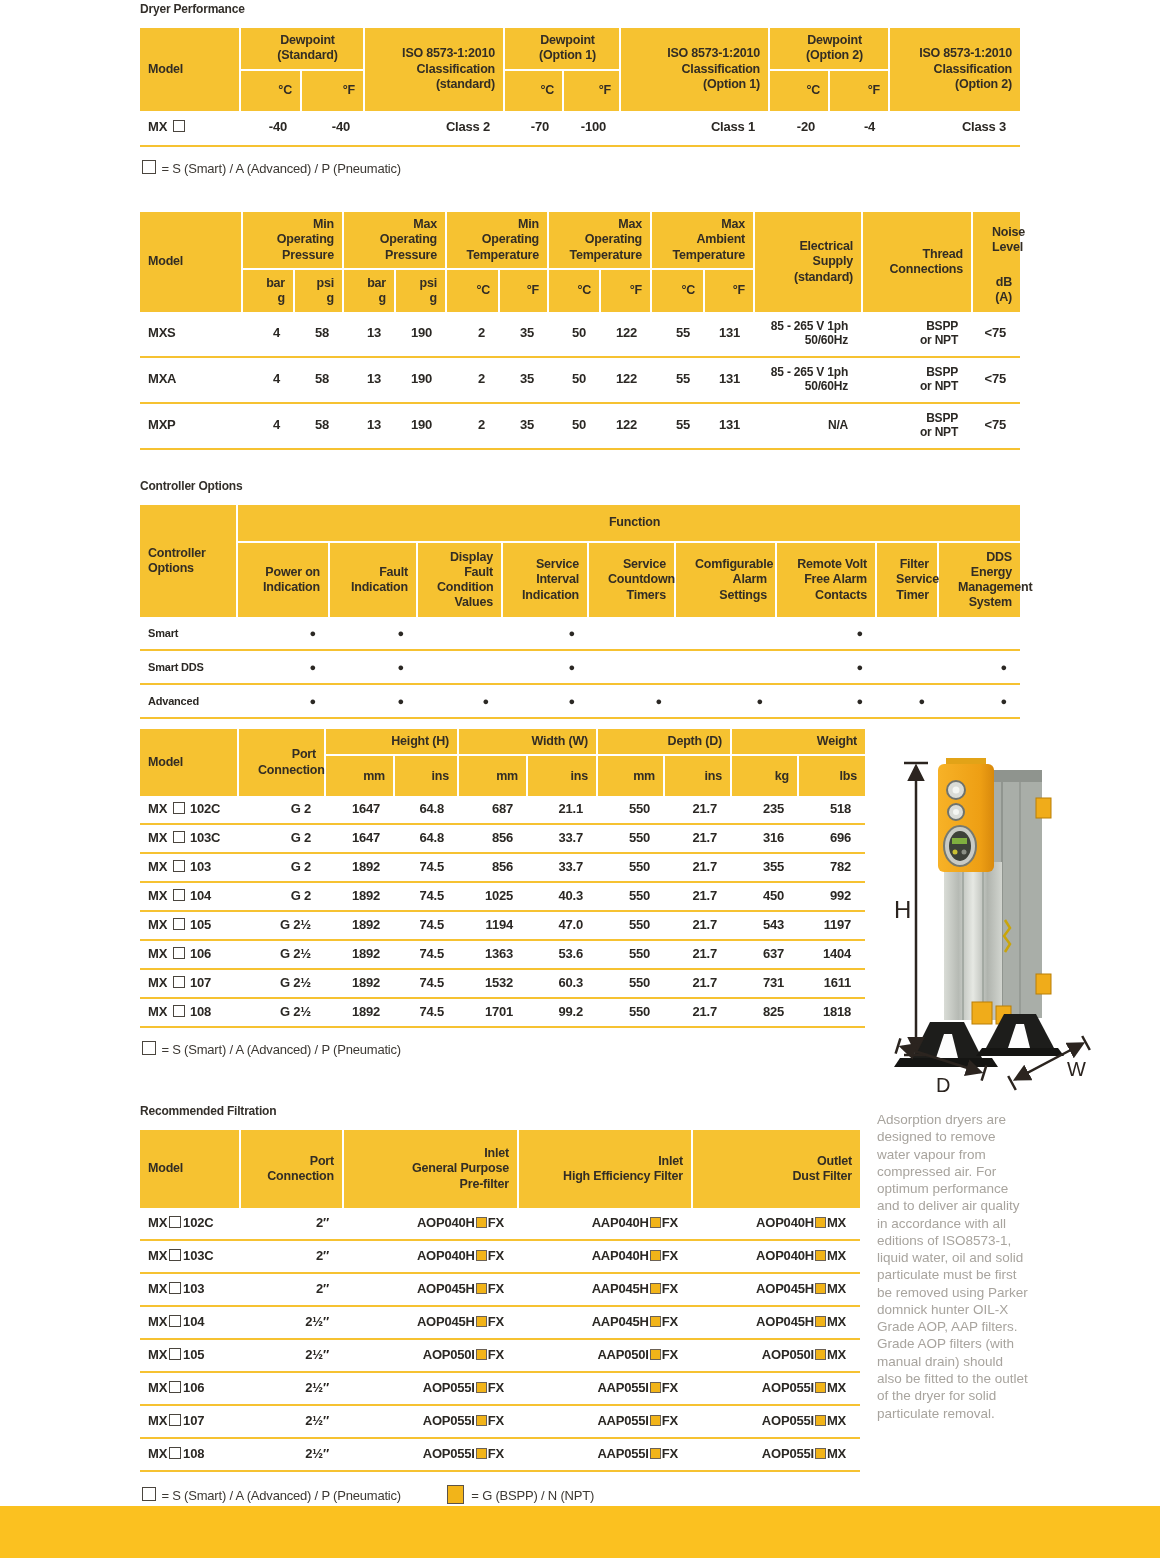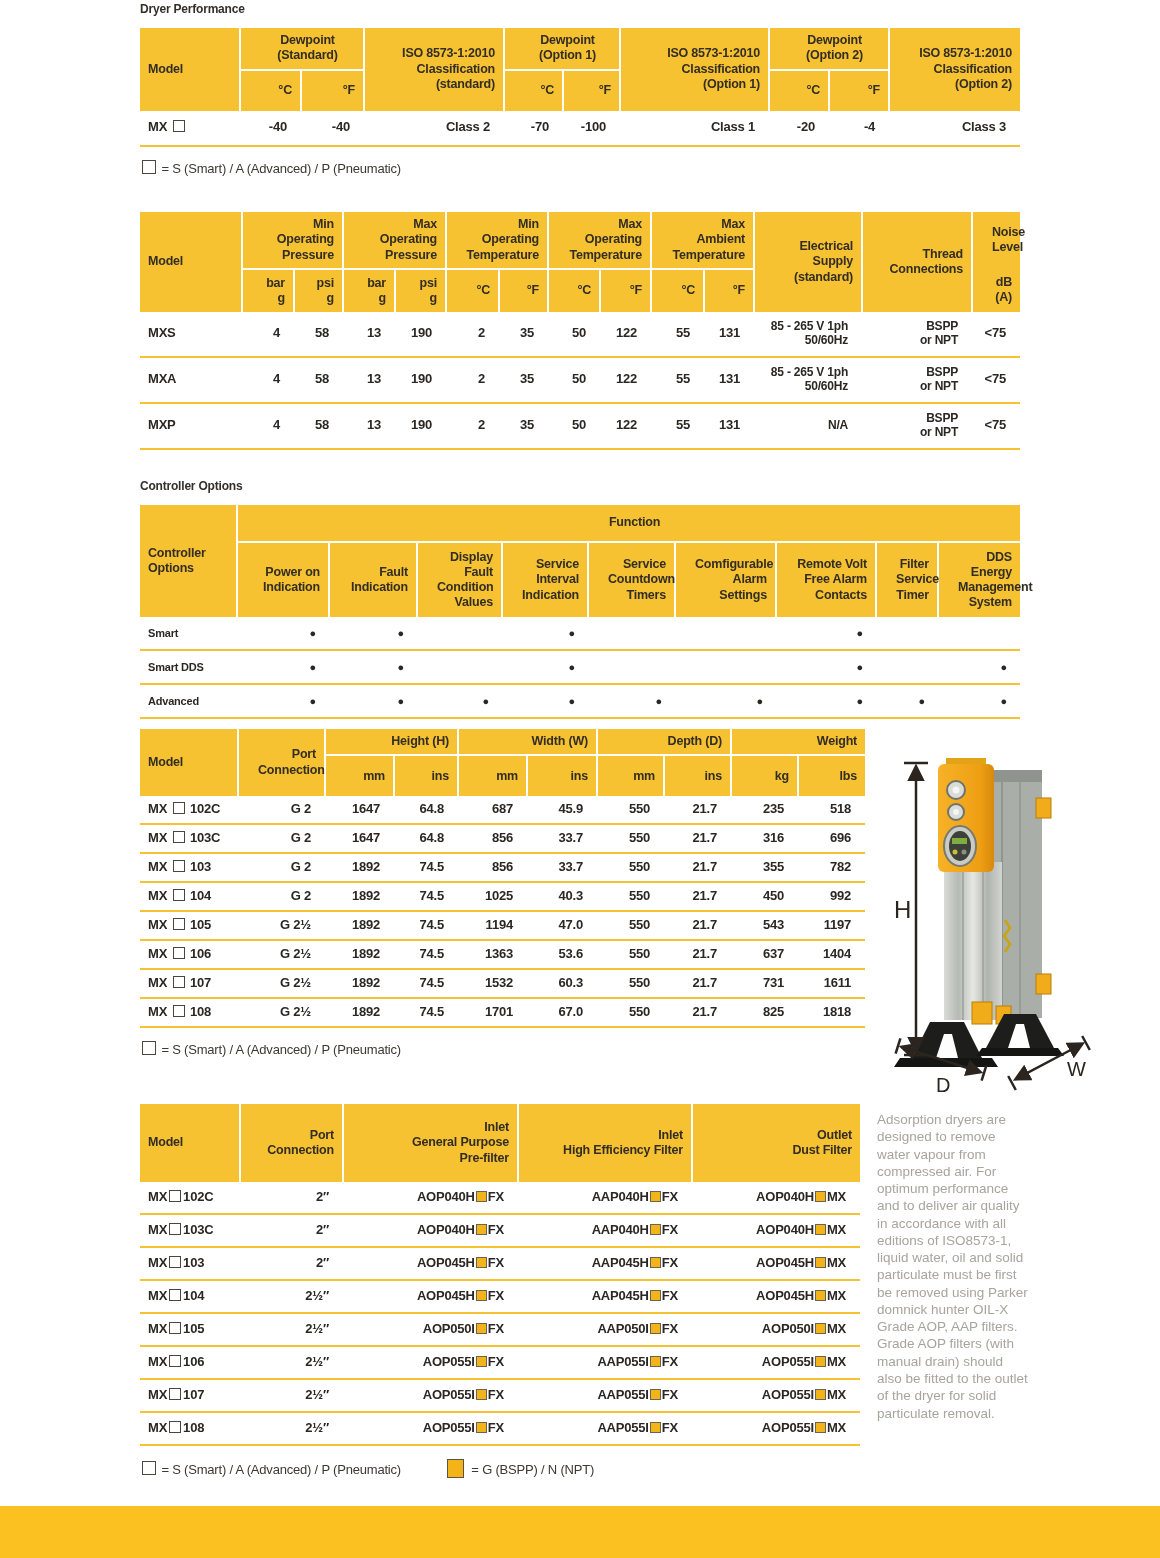--- a/index.html
+++ b/index.html
@@ -342,21 +342,21 @@
           <th class="bl bt">lbs</th>
         </tr>
       </thead>
       <tbody>
           <tr>
             <td>MX <span class="wsq"></span> 102C</td>
             <td>G 2</td>
             <td>1647</td>
             <td>64.8</td>
             <td>687</td>
-            <td>45.9</td>
+            <td>21.1</td>
             <td>550</td>
             <td>21.7</td>
             <td>235</td>
             <td>518</td>
           </tr>
           <tr>
             <td>MX <span class="wsq"></span> 103C</td>
             <td>G 2</td>
             <td>1647</td>
             <td>64.8</td>
@@ -426,32 +426,33 @@
             <td>21.7</td>
             <td>731</td>
             <td>1611</td>
           </tr>
           <tr>
             <td>MX <span class="wsq"></span> 108</td>
             <td>G 2½</td>
             <td>1892</td>
             <td>74.5</td>
             <td>1701</td>
-            <td>67.0</td>
+            <td>99.2</td>
             <td>550</td>
             <td>21.7</td>
             <td>825</td>
             <td>1818</td>
           </tr>
         </tbody>
     </table>
     <div class="note"><span class="wsq"></span> =  S (Smart) / A (Advanced) / P (Pneumatic)</div>
   </section>
 
   <section style="top:1104px;">
+    <h2>Recommended Filtration</h2>
     <table class="t t5">
       <colgroup>
           <col style="width:100px">
           <col style="width:103px">
           <col style="width:175px">
           <col style="width:174px">
           <col style="width:168px">
         </colgroup>
       <thead>
         <tr>

